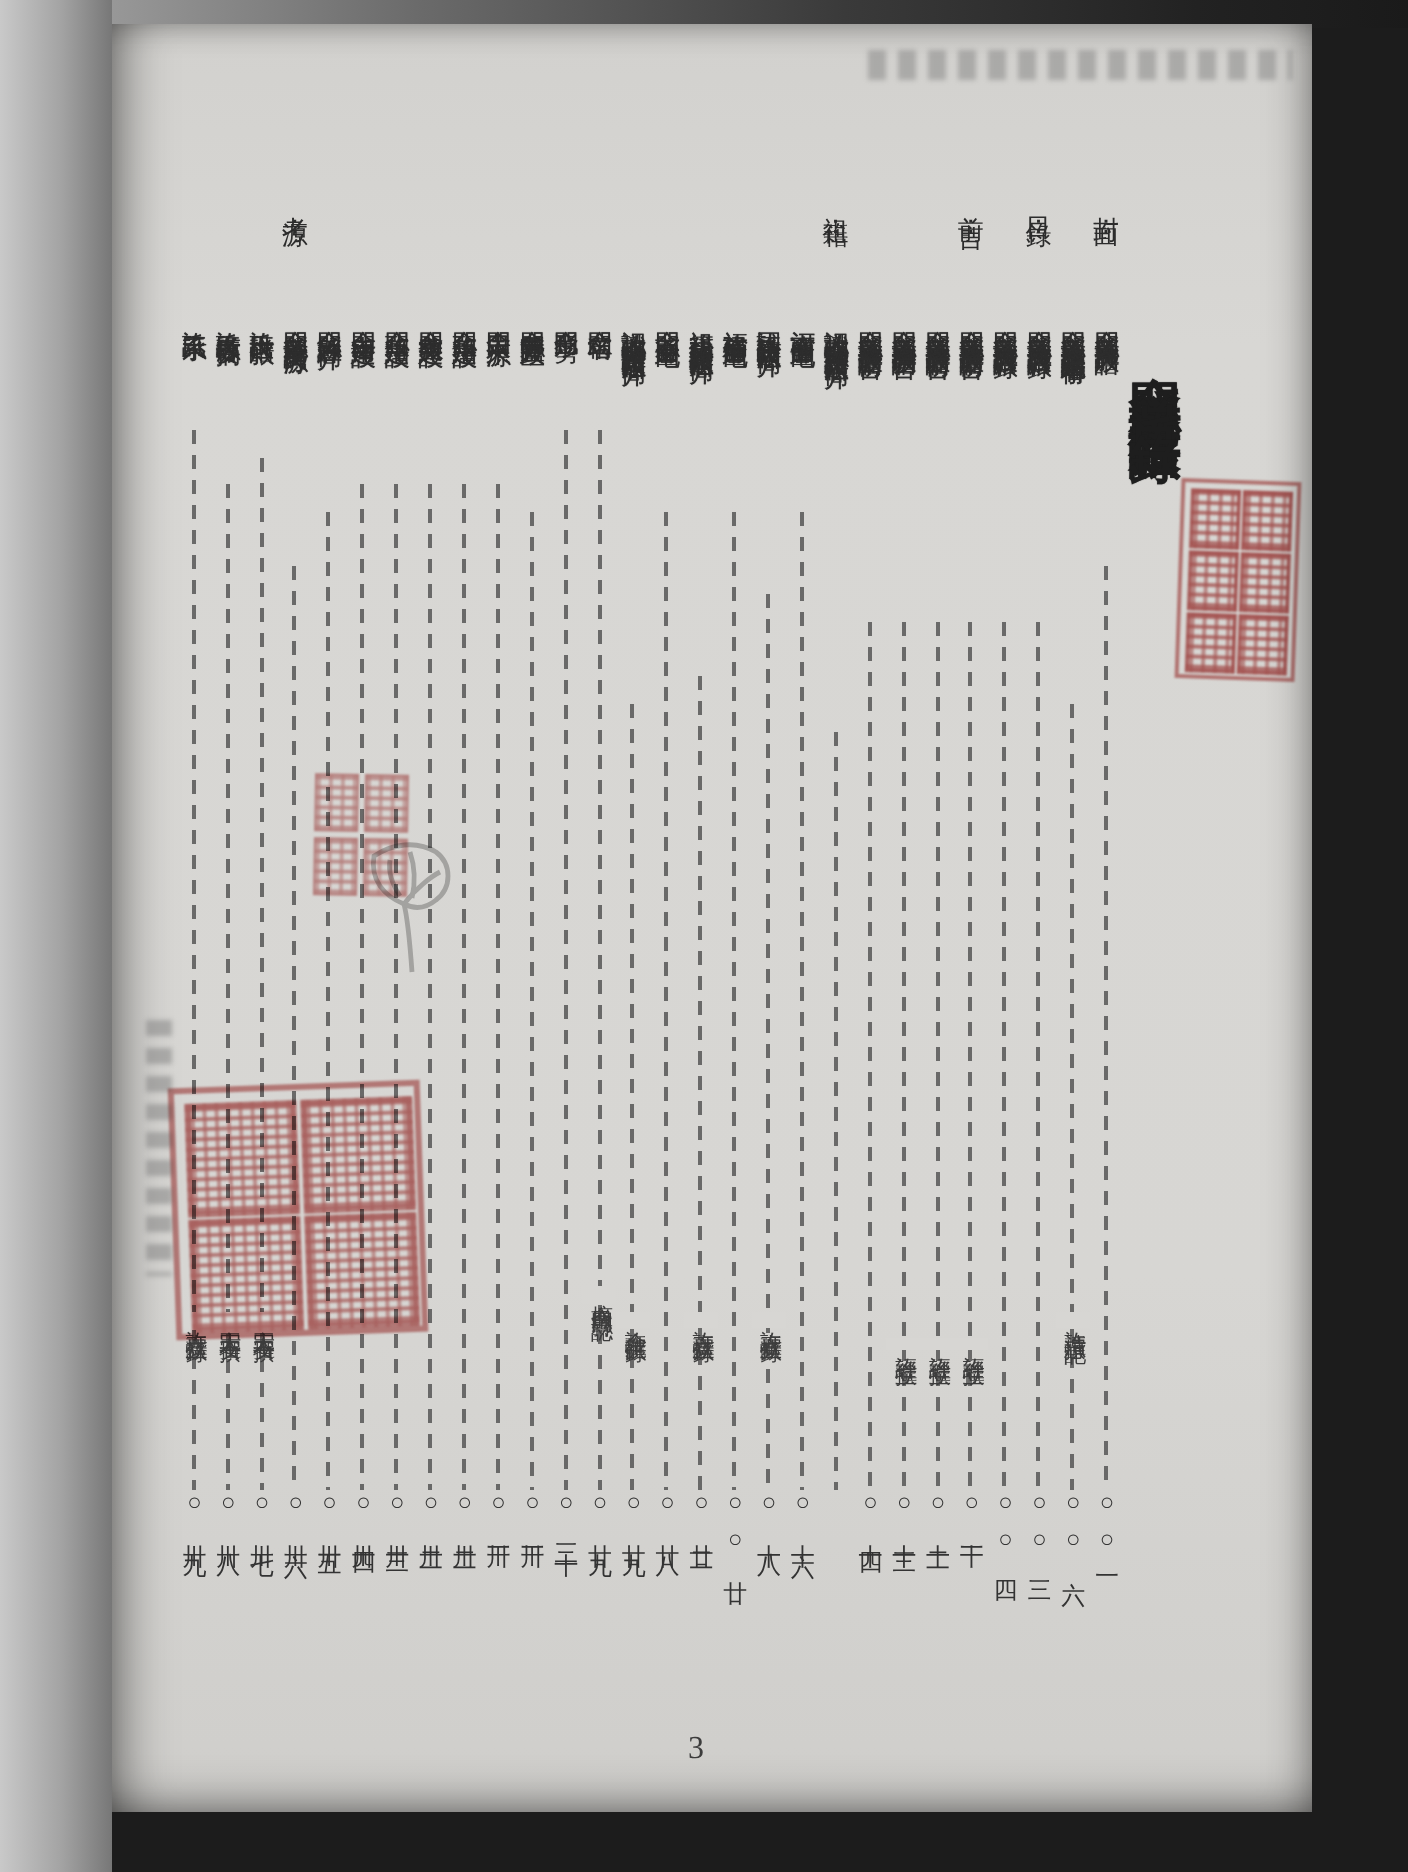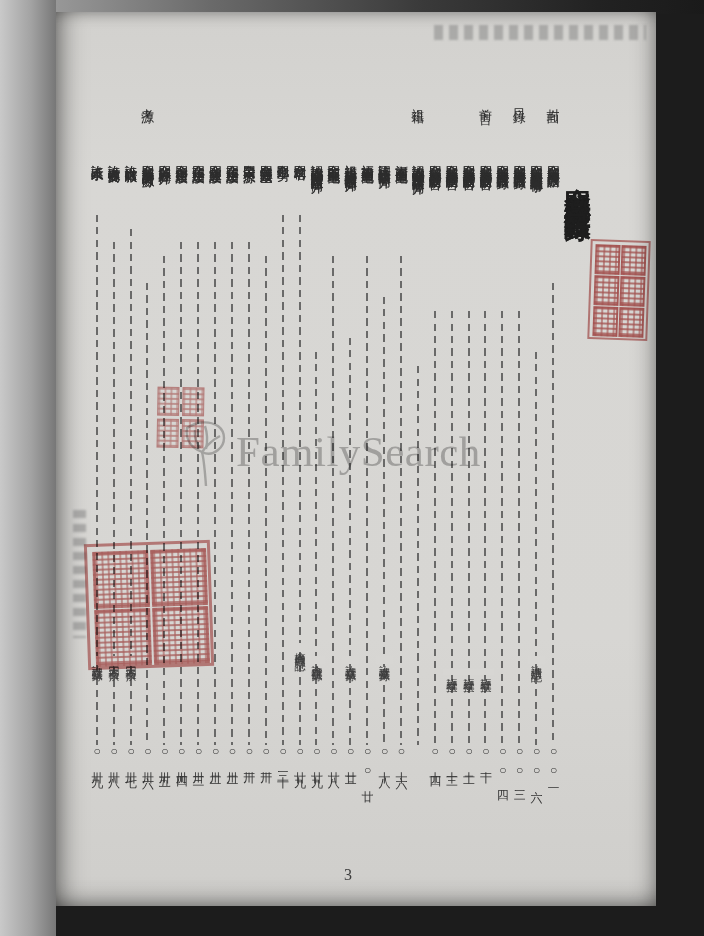--- a/index.html
+++ b/index.html
@@ -227,21 +227,20 @@
   <div class="watermark">
     <svg width="56" height="74" viewBox="0 0 56 74">
       <g fill="none" stroke="#8e8e8e" stroke-width="2.4" opacity=".95">
         <path d="M28 72 C27 58 26 46 24 38"></path>
         <path d="M24 38 C14 34 7 26 9 14 C18 8 30 6 40 12 C48 18 48 30 40 36 C34 41 28 40 24 38"></path>
         <path d="M24 38 C30 30 38 24 42 22"></path>
         <path d="M22 34 C18 28 16 22 17 16"></path>
         <path d="M28 35 C30 26 29 18 27 12"></path>
       </g>
     </svg>
-    <div class="wm-text">FamilySearch</div>
   </div>
 
   <div class="seal" style="left:533px;top:228px;width:60px;height:100px;transform:rotate(2deg);opacity:.8;">
     <div style="position:absolute;inset:0;border:2.5px solid rgba(178,58,56,.75);"></div>
     <div class="sg" style="left:5px;top:5px;width:21px;height:26px;"></div>
     <div class="sg" style="left:31px;top:5px;width:21px;height:26px;"></div>
     <div class="sg" style="left:5px;top:36px;width:21px;height:26px;"></div>
     <div class="sg" style="left:31px;top:36px;width:21px;height:26px;"></div>
     <div class="sg" style="left:5px;top:67px;width:21px;height:26px;"></div>
     <div class="sg" style="left:31px;top:67px;width:21px;height:26px;"></div>

